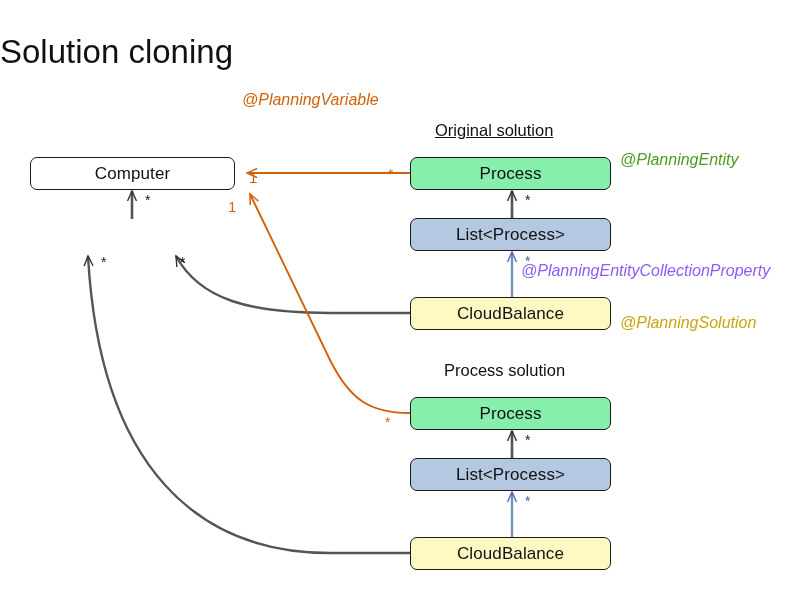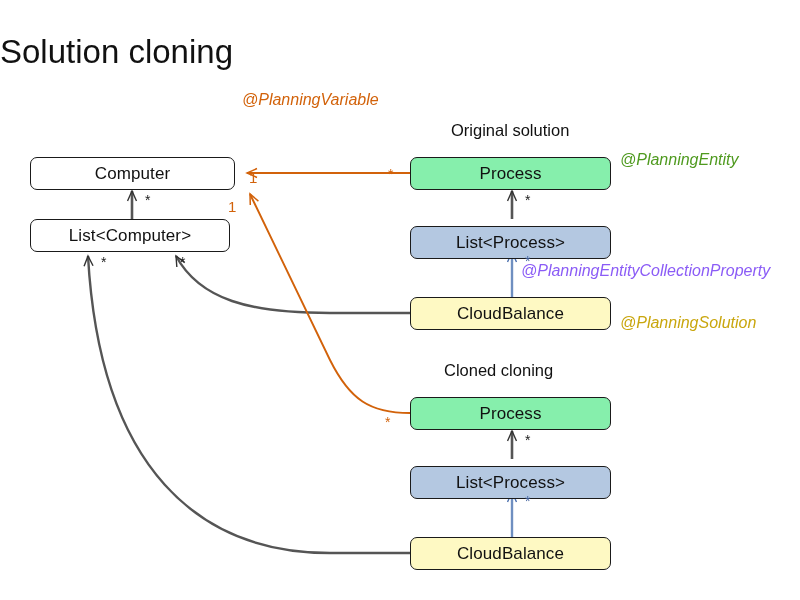--- a/index.html
+++ b/index.html
@@ -30,21 +30,21 @@
     display: flex;
     align-items: center;
     justify-content: center;
     font-size: 17px;
     color: #111111;
     z-index: 3;
     letter-spacing: 0.1px;
   }
   .plain-box { background: #ffffff; }
   .entity-box { background: #86efac; }
-  .list-box { background: #b4c8e1; margin-top: 8px; }
+  .list-box { background: #b4c8e1; }
   .solution-box { background: #fef9c3; }
 
   .section-title {
     position: absolute;
     font-size: 16.5px;
     color: #111111;
     white-space: nowrap;
     z-index: 3;
   }
   .annotation {
@@ -112,25 +112,24 @@
 
     <path d="M 410,173 L 247,173" fill="none" stroke="#d2620a" stroke-width="1.9" marker-end="url(#arrow-orange)"></path>
 
     <path d="M 410,413 C 370,413 350,400 330,360 L 250,194" fill="none" stroke="#d2620a" stroke-width="1.9" marker-end="url(#arrow-orange)"></path>
   </svg>
 
   <div class="page-title" style="left:0; top:33px;">Solution cloning</div>
 
   <div class="annotation anno-variable" style="left:242px; top:91px;font-style:italic;">@PlanningVariable</div>
 
-  <div class="section-title" style="left:451px; top:121px;">Original solution</div>
-  <div class="section-title" style="left:444px; top:361px;">Cloned cloning</div>
+  <div class="section-title" style="left:435px; top:121px;text-decoration:underline;">Original solution</div>
+  <div class="section-title" style="left:444px; top:361px;">Process solution</div>
 
   <div class="box plain-box" style="left:30px; top:157px; width:205px; height:33px;border-radius:7px;">Computer</div>
-  <div class="box plain-box" style="left:30px; top:219px; width:200px; height:33px;">List&lt;Computer&gt;</div>
 
   <div class="box entity-box" style="left:410px; top:157px; width:201px; height:33px;">Process</div>
   <div class="box list-box" style="left:410px; top:218px; width:201px; height:33px;">List&lt;Process&gt;</div>
   <div class="box solution-box" style="left:410px; top:297px; width:201px; height:33px;">CloudBalance</div>
 
   <div class="box entity-box" style="left:410px; top:397px; width:201px; height:33px;">Process</div>
   <div class="box list-box" style="left:410px; top:458px; width:201px; height:33px;">List&lt;Process&gt;</div>
   <div class="box solution-box" style="left:410px; top:537px; width:201px; height:33px;">CloudBalance</div>
 
   <div class="annotation anno-entity" style="left:620px; top:151px;">@PlanningEntity</div>

